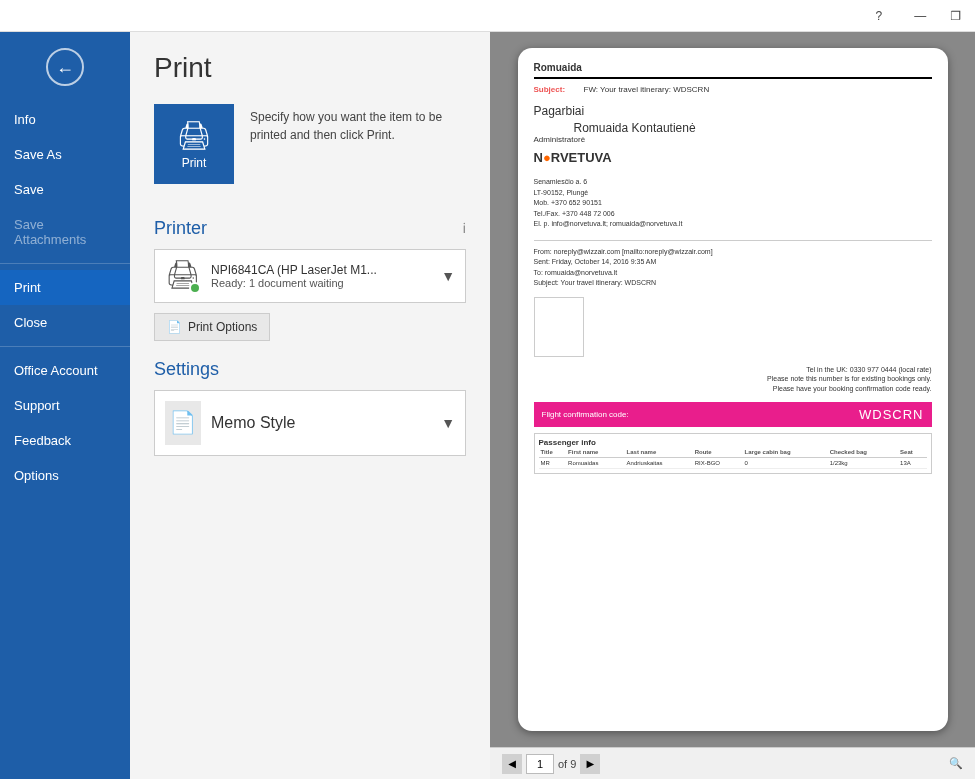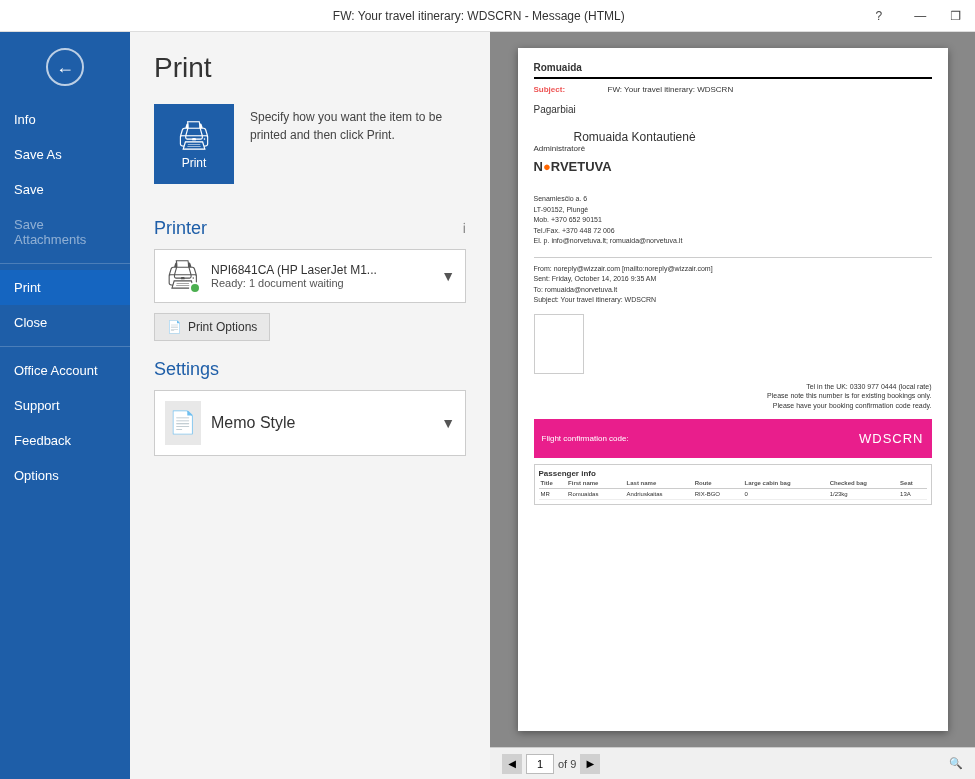--- a/index.html
+++ b/index.html
@@ -271,20 +271,21 @@
     }
     .preview-page {
       background: #fff;
       width: 430px;
       min-height: 600px;
       margin: 16px auto;
       box-shadow: 0 2px 8px rgba(0,0,0,0.4);
       flex: 1;
       overflow: hidden;
       position: relative;
+      border-radius: 14px;
     }
 
     
     .email-preview {
       padding: 14px 16px;
       font-size: 8px;
       color: #333;
       font-family: Arial, sans-serif;
     }
     .email-preview-name {
@@ -292,41 +293,40 @@
       font-weight: bold;
       margin-bottom: 4px;
     }
     .email-preview-divider {
       border-top: 2px solid #000;
       margin-bottom: 6px;
     }
     .email-preview-field {
       display: flex;
       margin-bottom: 2px;
-      gap: 24px;
     }
     .email-preview-label {
       font-weight: bold;
       font-size: 8px;
       color: #e55;
       width: 50px;
       flex-shrink: 0;
     }
     .email-preview-value {
       font-size: 8px;
     }
 
     .company-section {
       margin-top: 10px;
     }
     .company-name-logo {
       display: flex;
       align-items: center;
       gap: 4px;
-      margin-bottom: 20px;
+      margin-bottom: 12px;
     }
     .norvetuva-logo {
       font-size: 13px;
       font-weight: bold;
       color: #333;
     }
     .norvetuva-logo .dot {
       color: #f60;
     }
     .company-details {
@@ -357,21 +357,21 @@
       margin-top: 4px;
       line-height: 1.4;
     }
 
     .flight-confirmation {
       background: #e91e8c;
       color: #fff;
       display: flex;
       justify-content: space-between;
       align-items: center;
-      padding: 12px 8px;
+      padding: 5px 8px;
       margin-top: 8px;
       font-size: 8px;
     }
     .flight-conf-code {
       font-size: 13px;
       font-weight: normal;
       letter-spacing: 1px;
     }
 
     .passenger-table-container {
@@ -443,21 +443,20 @@
       font-size: 11px;
       color: #444;
       cursor: pointer;
     }
   </style>
 </head>
 <body>
 
 <div class="title-bar">
   <div style="width:80px;"></div>
-  <div class="title-bar-title">FW: Your travel itinerary: WDSCRN  -  Message (HTML)</div>
   <div class="title-bar-controls">
     <span class="title-bar-control title-bar-help">?</span>
     <span class="title-bar-control">—</span>
     <span class="title-bar-control">❐</span>
   </div>
 </div>
 
 <div class="app-body">
 
   <div class="sidebar">
@@ -534,21 +533,21 @@
 
             <div class="email-preview-name">Romuaida</div>
             <div class="email-preview-divider"></div>
 
             <div class="email-preview-field">
               <span class="email-preview-label">Subject:</span>
               <span class="email-preview-value">FW: Your travel itinerary: WDSCRN</span>
             </div>
 
             <div class="company-section">
-              <div style="font-size:10px;margin-bottom:15px;">Pagarbiai</div>
+              <div style="font-size:12px;margin-bottom:3px;">Pagarbiai</div>
               <div style="font-size:12px;padding-left:40px;">Romuaida Kontautienė</div>
               <div style="font-size:8px;margin-bottom:6px;">Administratorė</div>
 
               <div class="company-name-logo">
                 <span class="norvetuva-logo">N<span class="dot">●</span>RVETUVA</span>
               </div>
               <div class="company-details">Senamiesčio a. 6</div>
               <div class="company-details">LT-90152, Plungė</div>
               <div class="company-details">Mob.    +370 652 90151</div>
               <div class="company-details">Tel./Fax. +370 448 72 006</div>

